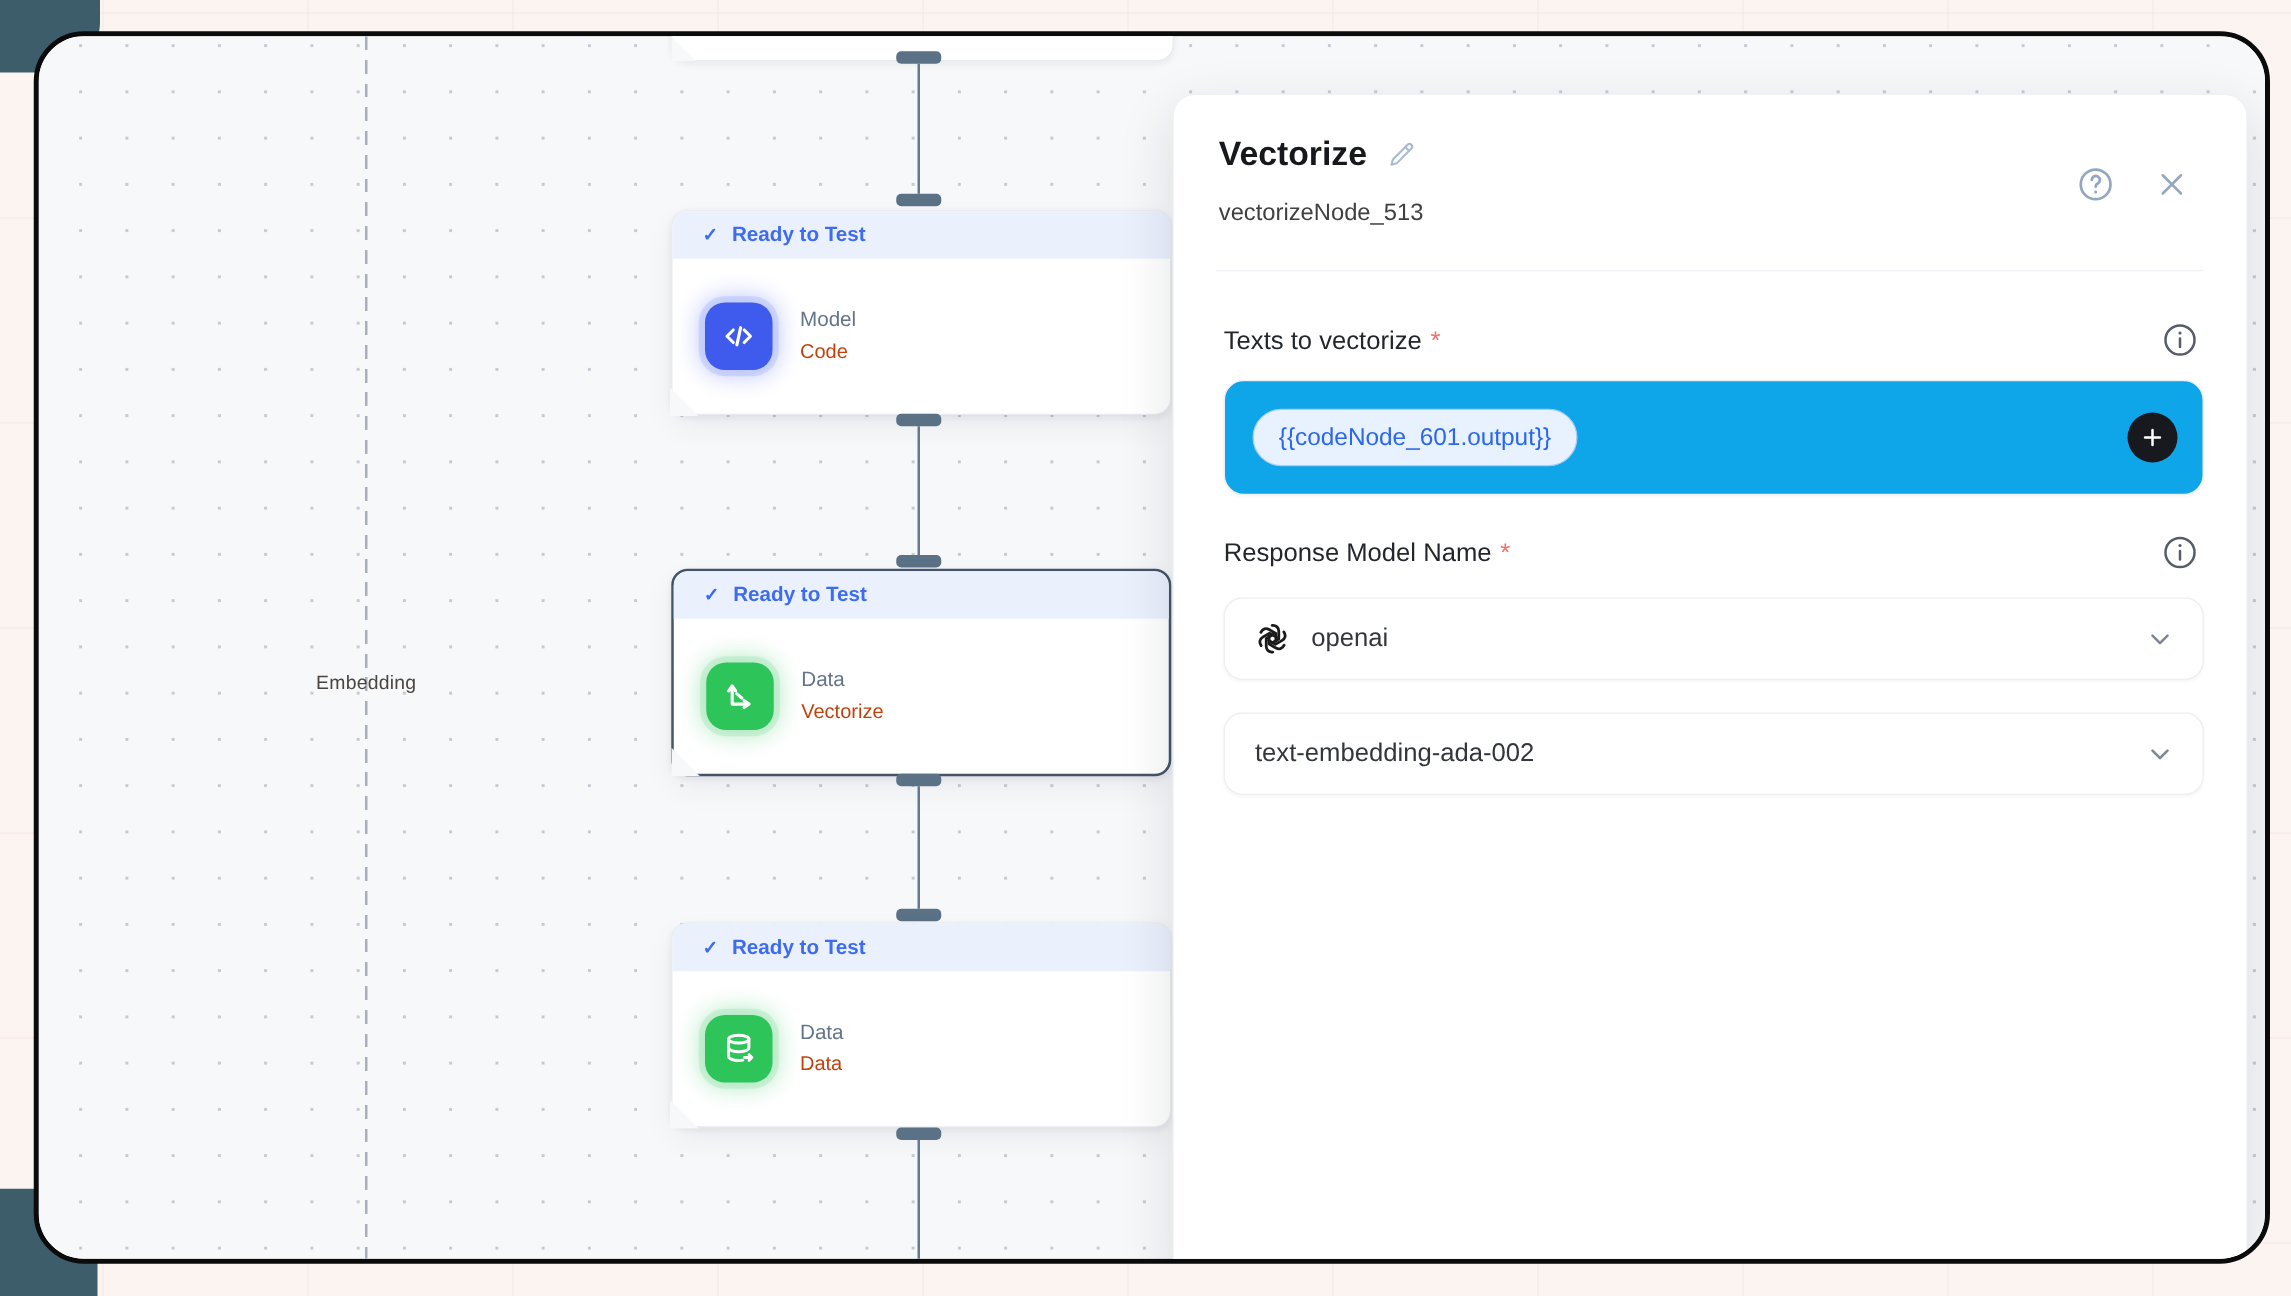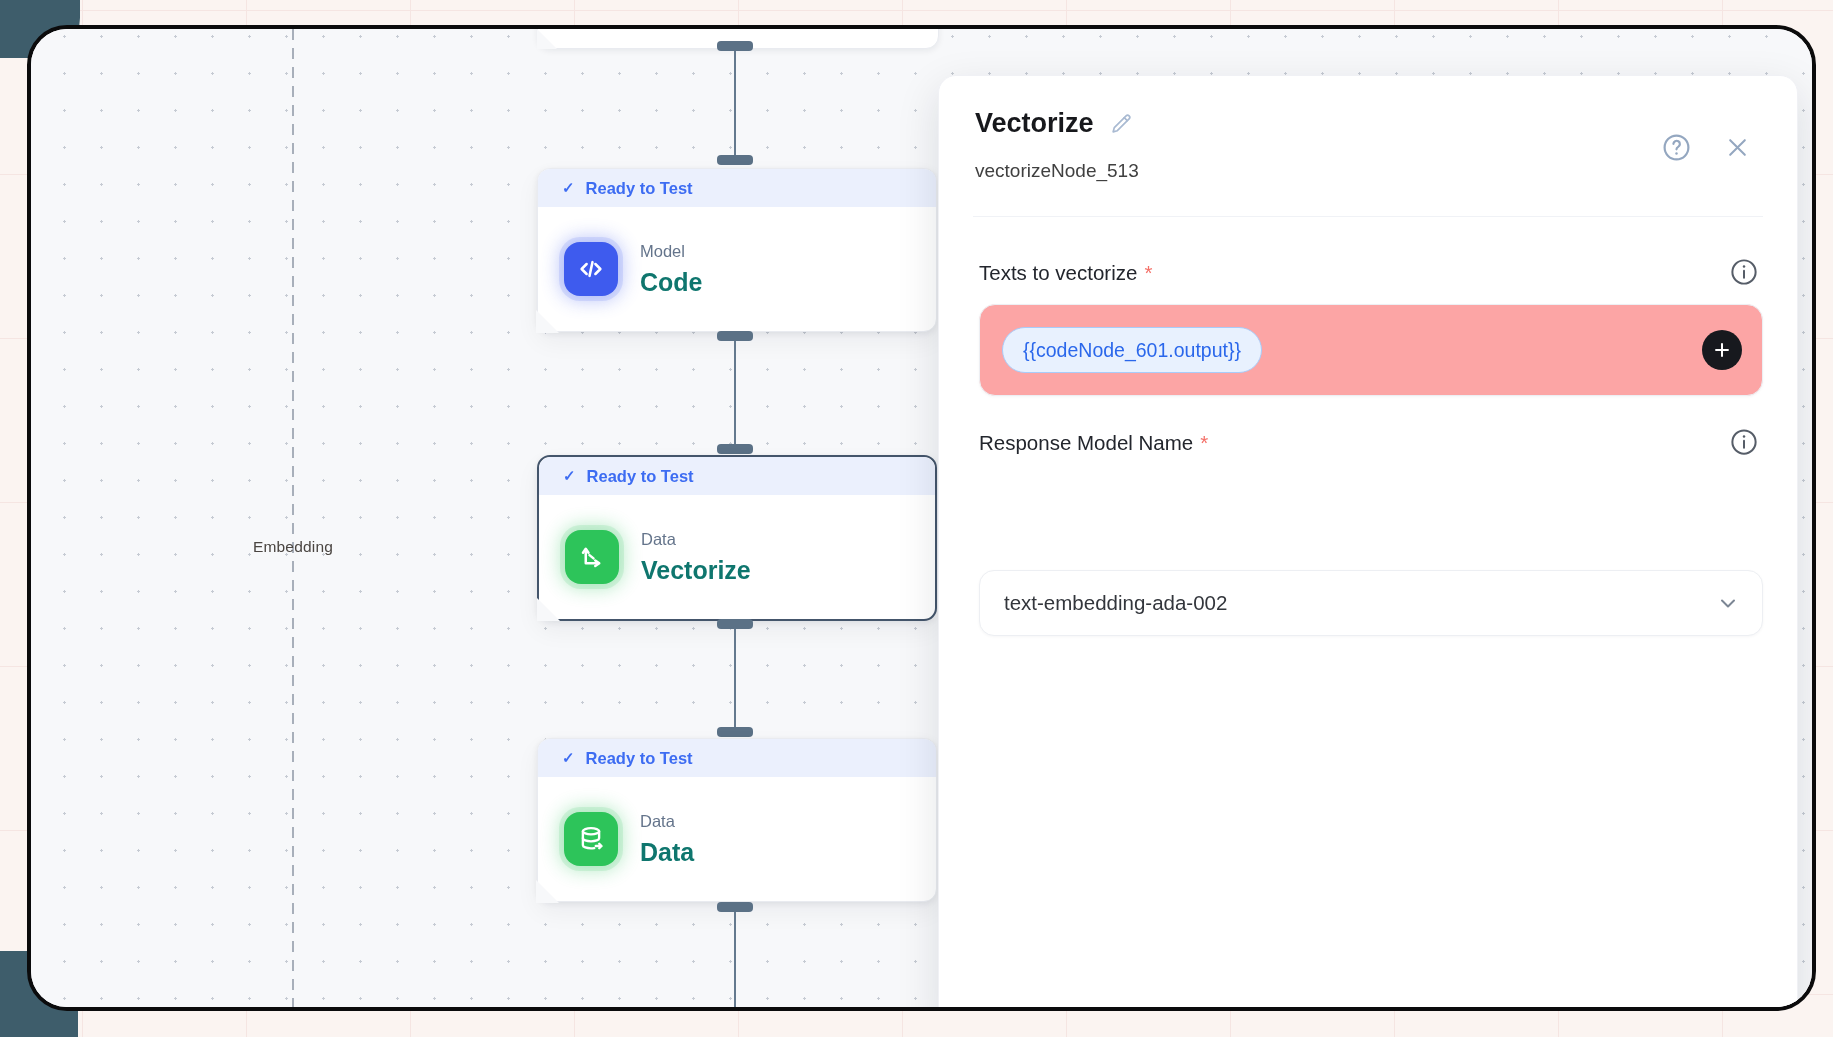--- a/index.html
+++ b/index.html
@@ -62,21 +62,21 @@
     display:flex;align-items:center;gap:11px;height:38px;padding:0 24px;
     background:#EBF0FD;color:#3D6CF2;font-size:16.5px;font-weight:600;
     border-radius:12px 12px 0 0;
   }
   .node-badge .check{font-size:15px;font-weight:700;}
   .node-card{display:flex;align-items:center;gap:22px;height:124px;padding:0 26px;box-sizing:border-box;}
   .node-icon{width:54px;height:54px;border-radius:16px;display:flex;align-items:center;justify-content:center;flex:0 0 auto;}
   .node-icon.blue{background:#3E5BEE;box-shadow:0 0 0 5px rgba(62,91,238,.13),0 0 18px 5px rgba(62,91,238,.32);}
   .node-icon.green{background:#2DC45A;box-shadow:0 0 0 5px rgba(45,196,90,.13),0 0 18px 5px rgba(45,196,90,.32);}
   .node-cat{font-size:16.5px;color:#64748B;margin-bottom:7px;}
-  .node-title{font-size:25px;font-weight:700;color:#0f766e;}
+  .node-title{font-size:16px;font-weight:400;color:#c2410c;}
   .partial-node{position:absolute;left:506px;top:-38px;width:400px;height:56px;background:#fff;
     border:1px solid #E9EBF0;border-radius:13px;box-shadow:0 2px 6px rgba(16,24,40,.07);}
   .partial-node::after{content:"";position:absolute;left:-1px;bottom:-1px;width:20px;height:20px;
     background:#F7F8FA;clip-path:polygon(0 0,0 100%,100% 100%);}
 
   
   .config-panel{
     position:absolute;left:907px;top:46px;width:860px;height:952px;
     background:#fff;border-radius:18px;border:1px solid #F0F1F5;box-sizing:border-box;
     box-shadow:0 14px 44px rgba(15,23,42,.12);
@@ -90,21 +90,21 @@
 
   .field-label{position:absolute;left:40px;font-size:20.5px;font-weight:400;color:#23262D;}
   .field-label .required{color:#F47068;margin-left:7px;}
   .label-texts{top:185px;}
   .label-embedding{top:355px;}
   .info-icon{position:absolute;right:38px;width:30px;height:30px;}
   .info-1{top:181px;} .info-2{top:351px;}
 
   .texts-input{
     position:absolute;left:40px;top:228px;width:784px;height:92px;box-sizing:border-box;
-    border:1.5px solid #EDEFF3;border-radius:16px;background:#fca5a5;
+    border:1.5px solid #EDEFF3;border-radius:16px;background:#0ea5e9;
     box-shadow:0 1px 3px rgba(16,24,40,.04);
     display:flex;align-items:center;padding:0 22px;
   }
   .var-chip{
     display:inline-flex;align-items:center;height:46px;padding:0 20px;border-radius:24px;
     background:#E8F1FE;border:1.5px solid #A8CCFA;color:#2A67EB;font-size:19.5px;box-sizing:border-box;
   }
   .plus-btn{position:absolute;right:20px;top:50%;transform:translateY(-50%);
     width:40px;height:40px;border-radius:50%;background:#17191E;
     display:flex;align-items:center;justify-content:center;border:none;cursor:pointer;}
@@ -274,20 +274,40 @@
         <span>Response Model Name</span><span class="required">*</span>
       </div>
       <span class="icon-btn info-icon info-2">
         <svg width="30" height="30" viewBox="0 0 24 24" fill="none" stroke="#565D68" stroke-width="1.6" stroke-linecap="round">
           <circle cx="12" cy="12" r="9.3"></circle>
             <path d="M12 11v5.5"></path>
             <circle cx="12" cy="7.5" r="1" fill="#565D68" stroke="none"></circle>
         </svg>
       </span>
 
+      <div class="dropdown dd-provider">
+        <span class="dd-logo">
+          <svg width="28" height="28" viewBox="0 0 24 24" fill="none" stroke="#1B1B1B" stroke-width="1.9" stroke-linejoin="round" stroke-linecap="round">
+            <g>
+              <path d="M11.8 2.9c2.8-.2 4.5 1.5 4.5 3.9v5.4l-4.7 2.7" transform="rotate(0 12 12)"></path>
+              <path d="M11.8 2.9c2.8-.2 4.5 1.5 4.5 3.9v5.4l-4.7 2.7" transform="rotate(60 12 12)"></path>
+              <path d="M11.8 2.9c2.8-.2 4.5 1.5 4.5 3.9v5.4l-4.7 2.7" transform="rotate(120 12 12)"></path>
+              <path d="M11.8 2.9c2.8-.2 4.5 1.5 4.5 3.9v5.4l-4.7 2.7" transform="rotate(180 12 12)"></path>
+              <path d="M11.8 2.9c2.8-.2 4.5 1.5 4.5 3.9v5.4l-4.7 2.7" transform="rotate(240 12 12)"></path>
+              <path d="M11.8 2.9c2.8-.2 4.5 1.5 4.5 3.9v5.4l-4.7 2.7" transform="rotate(300 12 12)"></path>
+            </g>
+          </svg>
+        </span>
+        <span class="dd-text">openai</span>
+        <span class="dd-chevron">
+          <svg width="24" height="24" viewBox="0 0 24 24" fill="none" stroke="#7C8694" stroke-width="2" stroke-linecap="round" stroke-linejoin="round">
+            <path d="M6 9.5l6 6 6-6"></path>
+          </svg>
+        </span>
+      </div>
 
       <div class="dropdown dd-model">
         <span class="dd-text">text-embedding-ada-002</span>
         <span class="dd-chevron">
           <svg width="24" height="24" viewBox="0 0 24 24" fill="none" stroke="#7C8694" stroke-width="2" stroke-linecap="round" stroke-linejoin="round">
             <path d="M6 9.5l6 6 6-6"></path>
           </svg>
         </span>
       </div>
 

